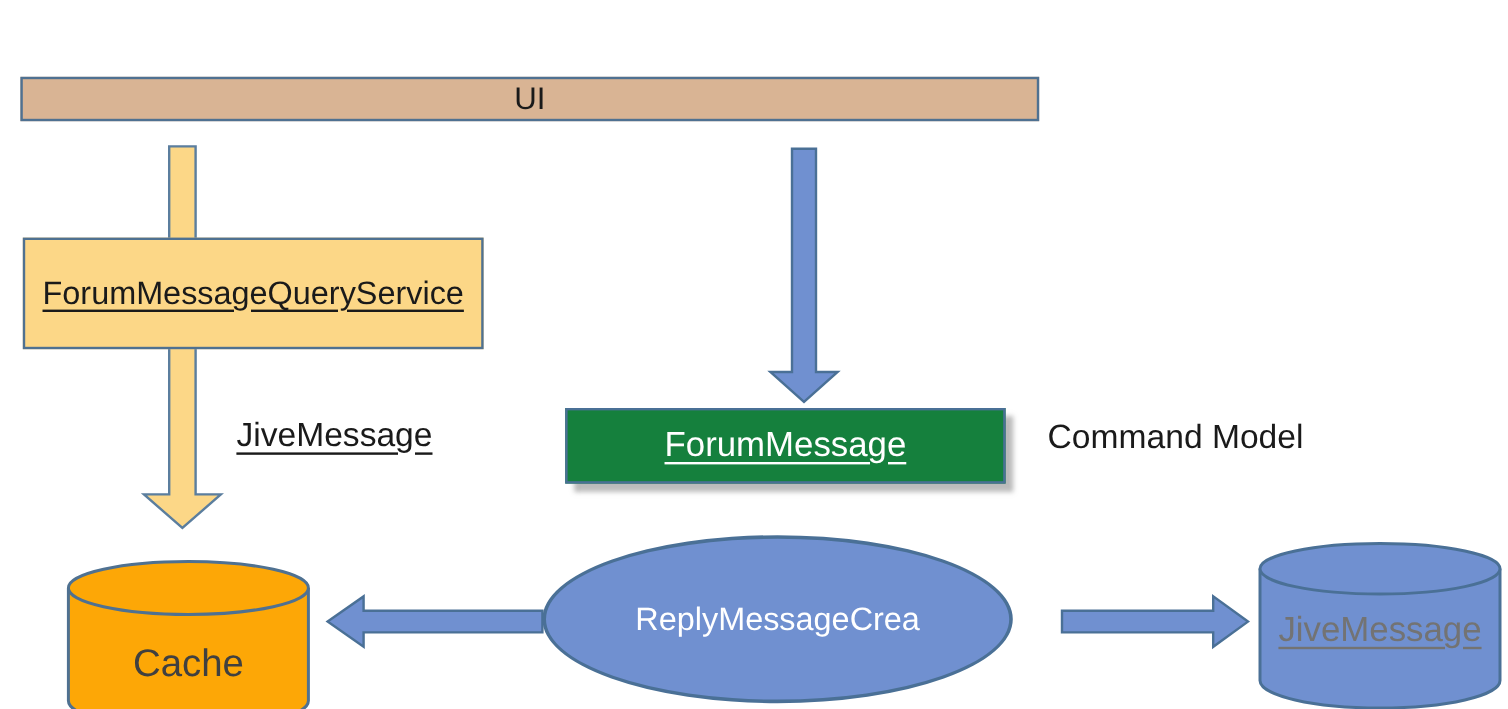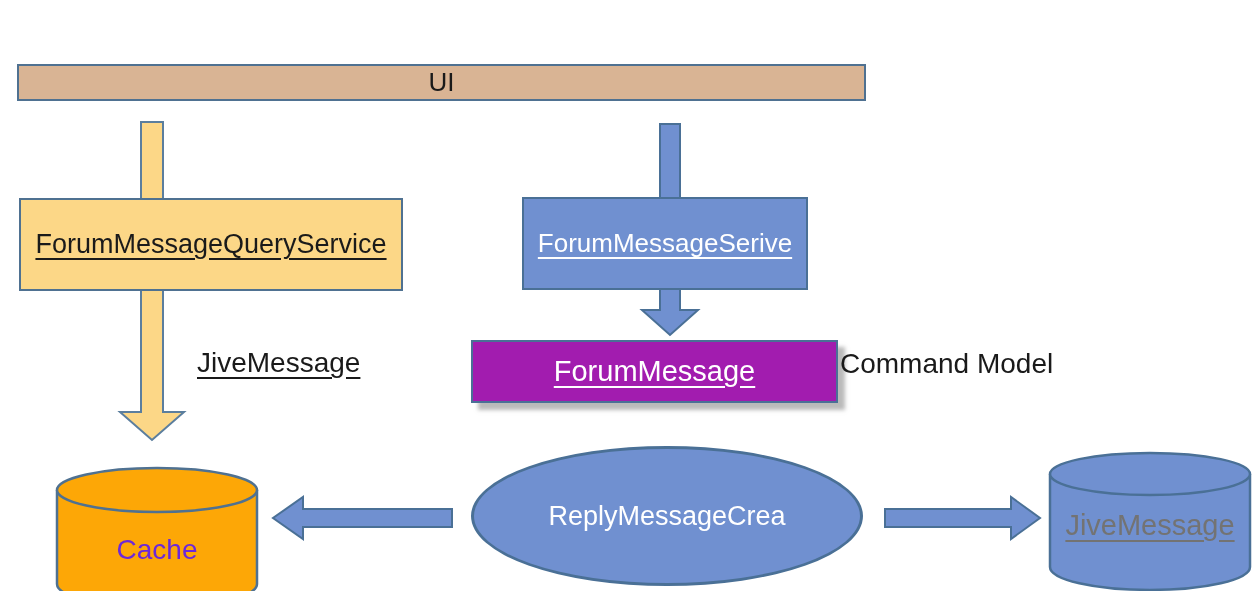--- a/index.html
+++ b/index.html
@@ -51,54 +51,54 @@
     left: 522px; top: 163px;
     width: 286px; height: 93px;
     background: #7090D0;
     border: 2px solid #4A7096;
     font-size: 26px;
     color: #ffffff;
   }
   .forum-message-box {
     left: 471px; top: 306px;
     width: 367px; height: 63px;
-    background: #a21caf;
+    background: #15803d;
     border: 2px solid #4A7096;
     box-shadow: 7px 7px 4px rgba(130,130,130,0.55);
     font-size: 29px;
     color: #ffffff;
   }
   .event-ellipse {
-    left: 471px; top: 412px;
+    left: 452px; top: 412px;
     width: 392px; height: 140px;
     background: #7090D0;
     border: 3px solid #4A7096;
     border-radius: 50%;
     font-size: 27px;
     line-height: 35px;
     color: #ffffff;
     text-align: center;
   }
   .free-label {
     position: absolute;
     z-index: 2;
     color: #1a1a1a;
     white-space: nowrap;
   }
   .query-model-label { left: 197px; top: 313px; font-size: 28px; }
-  .command-model-label { left: 840px; top: 314px; font-size: 28px; }
+  .command-model-label { left: 873px; top: 314px; font-size: 28px; }
   .cylinder-wrap { position: absolute; z-index: 2; }
   .cache-cyl { left: 55px; top: 432px; }
   .jive-cyl { left: 1048px; top: 417px; }
   .cyl-label {
     position: absolute;
     left: 0; right: 0;
     text-align: center;
   }
-  .cache-label { top: 68px; font-size: 28px; color: #6d28d9; }
+  .cache-label { top: 68px; font-size: 32px; color: #404040; }
   .jive-label { top: 58px; font-size: 29px; color: #737373; }
   .squiggle {
     text-decoration-line: underline;
     text-decoration-style: wavy;
     text-decoration-color: #F0A500;
     text-decoration-thickness: 1.5px;
     text-underline-offset: 5px;
     text-decoration: underline;
   }
 </style>
@@ -115,23 +115,20 @@
   </svg>
 
   <div class="shape ui-bar">
     <span>UI</span>
   </div>
 
   <div class="shape query-service-box">
     <span class="squiggle">ForumMessageQueryService</span>
   </div>
 
-  <div class="shape command-service-box">
-    <span class="squiggle">ForumMessageSerive</span>
-  </div>
 
   <div class="shape forum-message-box">
     <span class="squiggle">ForumMessage</span>
   </div>
 
   <div class="free-label query-model-label squiggle">JiveMessage</div>
   <div class="free-label command-model-label">Command Model</div>
 
   <div class="cylinder-wrap cache-cyl">
     <svg width="204" height="145" viewBox="0 0 204 145">

